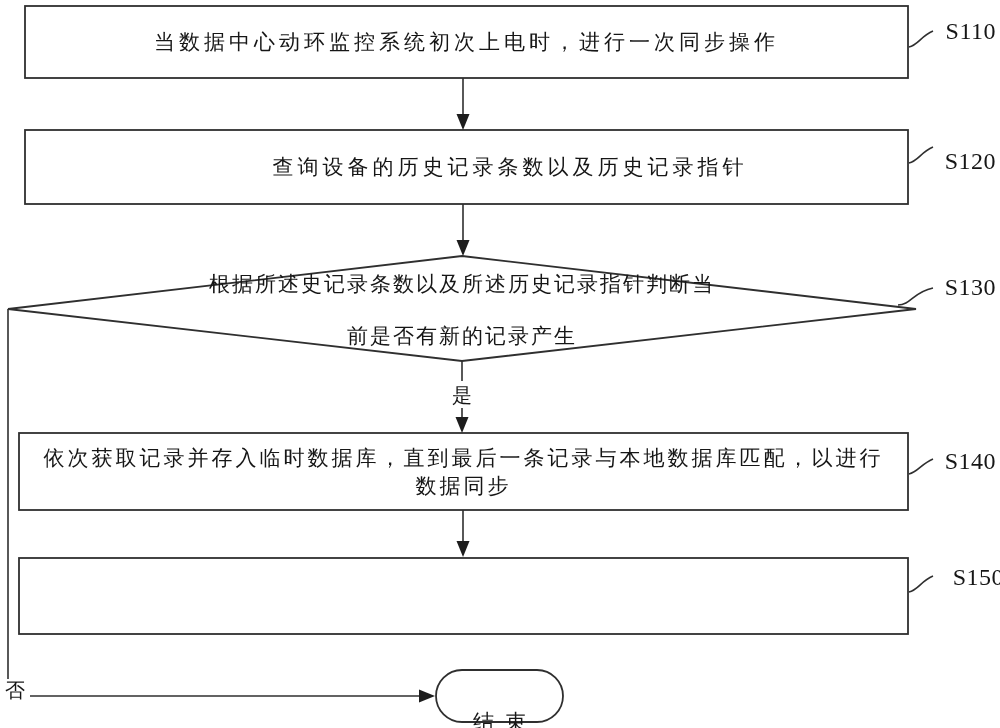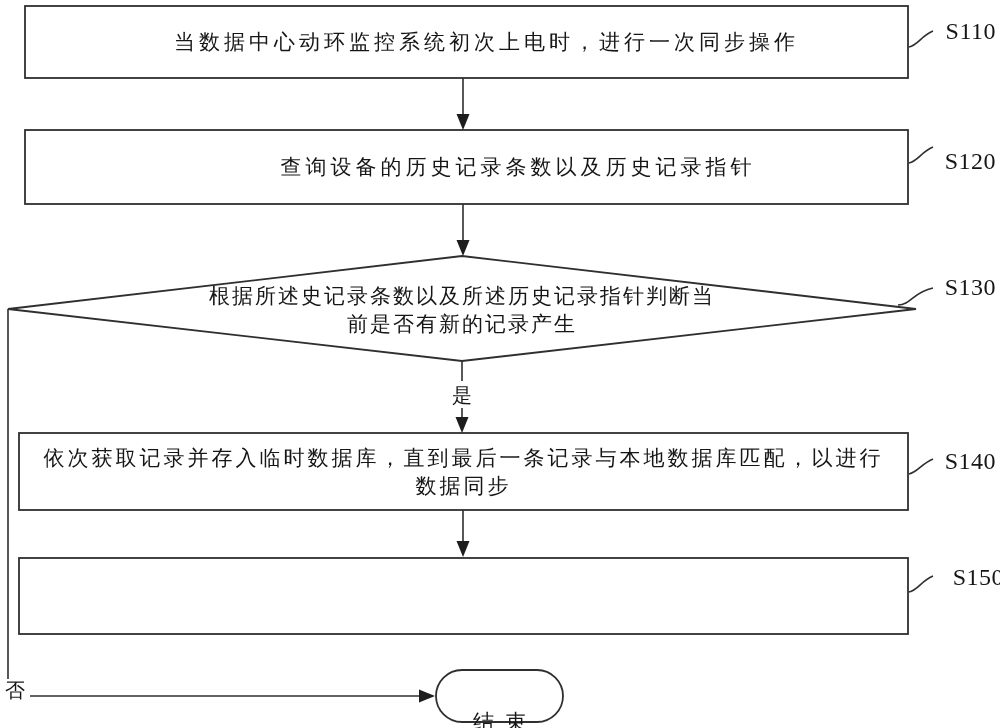--- a/index.html
+++ b/index.html
@@ -6,23 +6,23 @@
   .canvas{
     position:relative;width:1000px;height:728px;background:#ffffff;
     font-family:"Liberation Serif","DejaVu Serif",serif;color:#111111;
     overflow:hidden;
   }
   .layer{position:absolute;left:0;top:0;width:1000px;height:728px;}
   .txt{
     position:absolute;display:flex;flex-direction:column;align-items:center;justify-content:center;
     text-align:center;font-size:21px;line-height:28px;color:#161616;
   }
-  .ls4{letter-spacing:4px;padding-left:20px;}
+  .ls4{letter-spacing:4px;}
   .ls3{letter-spacing:3px;}
-  .ls2{letter-spacing:2px;}
+  .ls2{letter-spacing:2px;justify-content:space-between;}
   .slabel{
     position:absolute;left:936px;width:60px;font-size:24px;color:#161616;
     font-family:"Liberation Serif","DejaVu Serif",serif;letter-spacing:0.5px;text-align:right;
   }
   .branch{
     position:absolute;font-size:20px;color:#161616;background:#ffffff;
     line-height:22px;
   }
   .endtxt{
     position:absolute;left:436px;top:696px;width:127px;height:52px;
@@ -64,21 +64,21 @@
       <polygon points="462,433 455.5,417 468.5,417"></polygon>
       <polygon points="463,557 456.5,541 469.5,541"></polygon>
       <polygon points="435,696 419,689.5 419,702.5"></polygon>
     </g>
   </svg>
 
   <div class="txt ls4" style="left:25px;top:6px;width:883px;height:72px;">
     <div>当数据中心动环监控系统初次上电时，进行一次同步操作</div>
   </div>
 
-  <div class="txt ls4" style="left:11px;top:130px;width:974px;height:74px;">
+  <div class="txt ls4" style="left:23px;top:130px;width:974px;height:74px;">
     <div>查询设备的历史记录条数以及历史记录指针</div>
   </div>
 
   <div class="txt ls2" style="left:110px;top:270px;width:704px;height:80px;">
     <div>根据所述史记录条数以及所述历史记录指针判断当</div>
     <div>前是否有新的记录产生</div>
   </div>
 
   <div class="txt ls3" style="left:19px;top:433px;width:889px;height:77px;">
     <div>依次获取记录并存入临时数据库，直到最后一条记录与本地数据库匹配，以进行</div>

